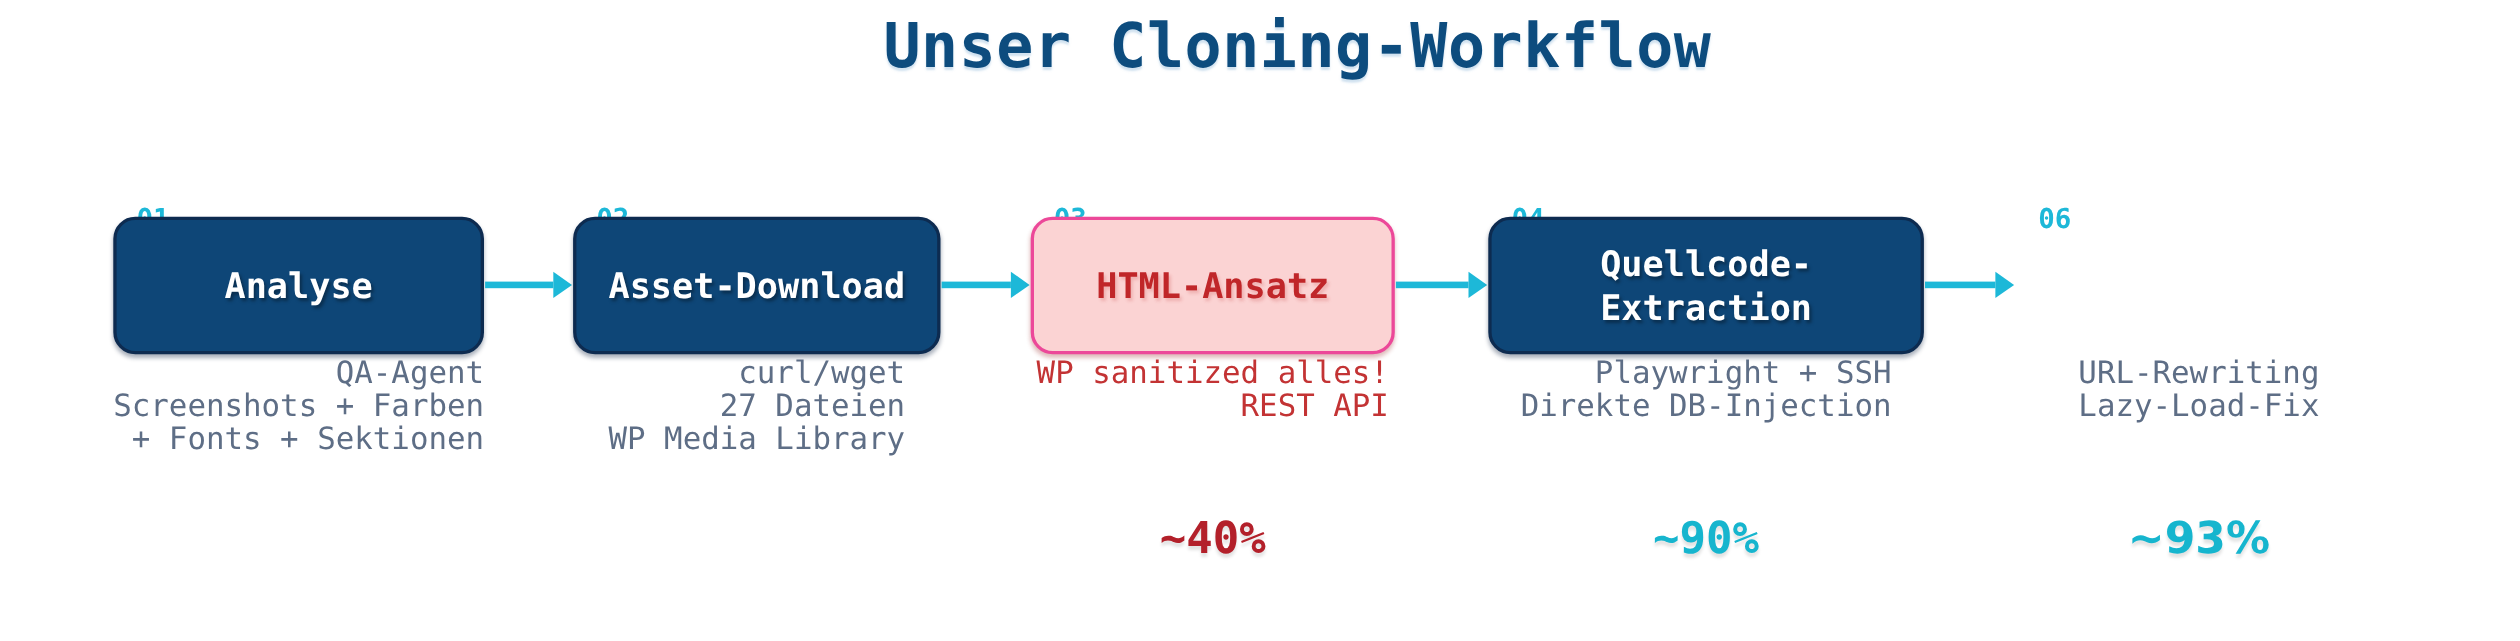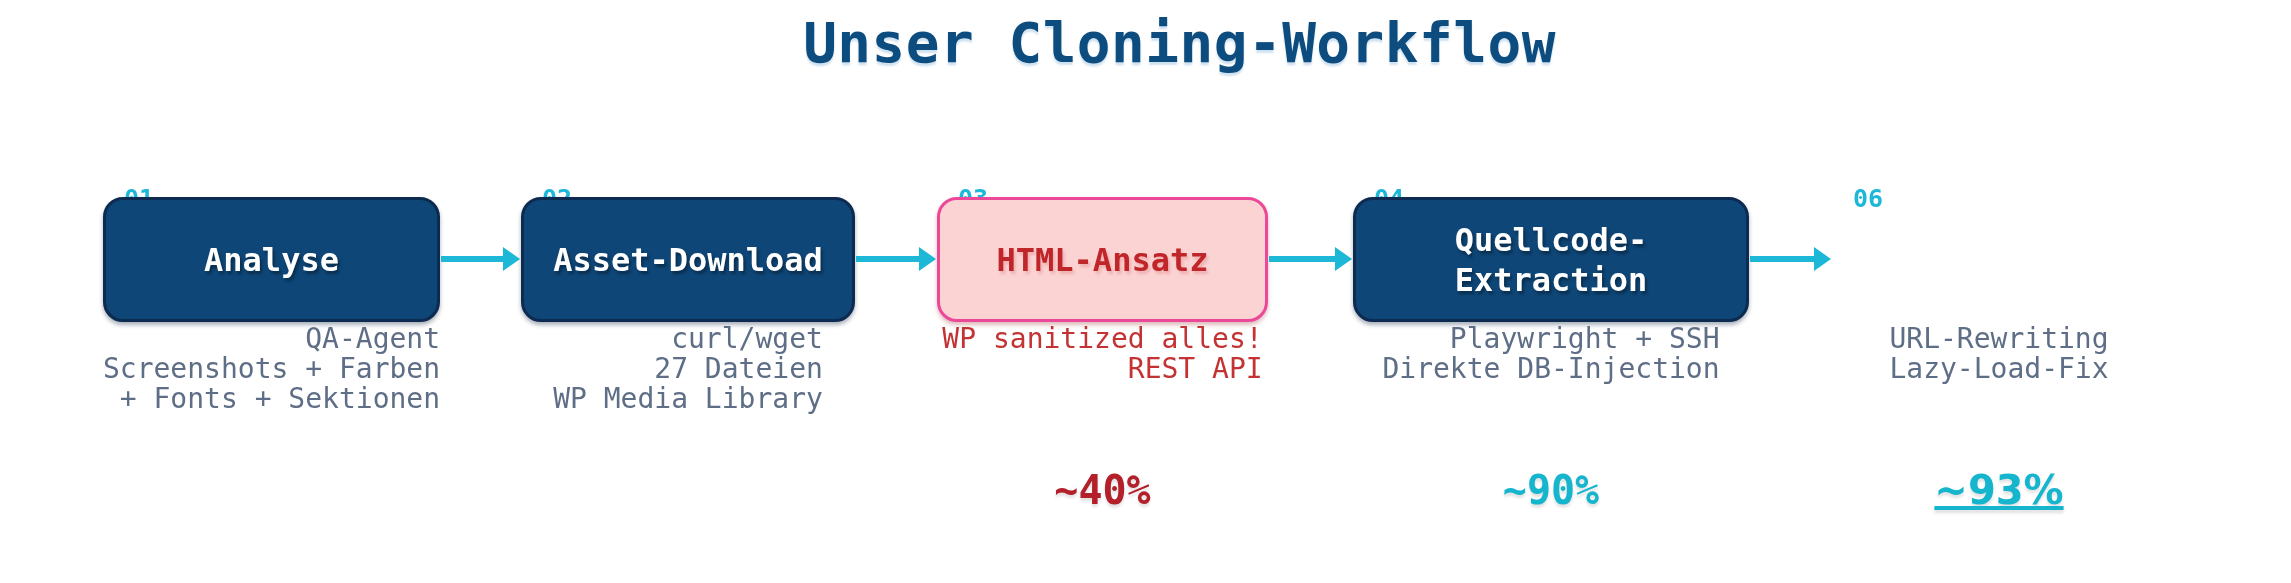--- a/index.html
+++ b/index.html
@@ -114,21 +114,21 @@
     transform: translateX(-50%);
     font-weight: bold;
     font-size: 40px;
     line-height: 44px;
     white-space: nowrap;
     text-shadow: 0 3px 3px rgba(0, 0, 0, 0.12);
     margin-top: 24px;
   }
   .percent-danger { color: #b3202a; }
   .percent-cyan   { color: #16b5ce; }
-  .percent-sans   { font-family: "DejaVu Sans", "Liberation Sans", sans-serif; text-decoration: underline; }
+  .percent-sans   { font-family: "DejaVu Sans", "Liberation Sans", sans-serif; }
 
   .arrow {
     position: absolute;
     top: 246px;
     height: 26px;
     display: flex;
     align-items: center;
   }
   .arrow-1 { left: 441px;  width: 79px; }
   .arrow-2 { left: 856px;  width: 80px; }

